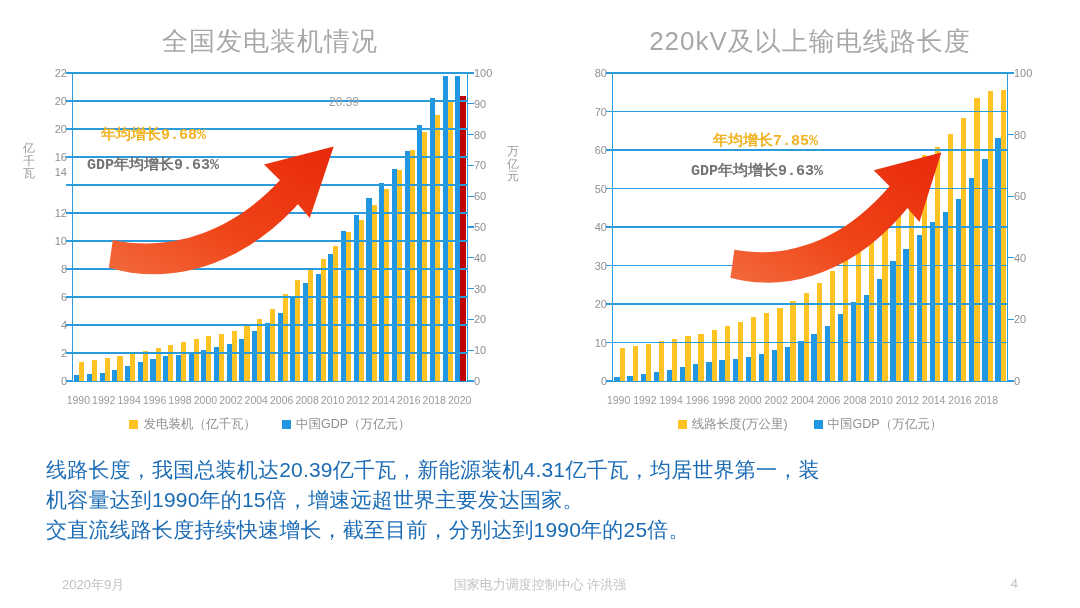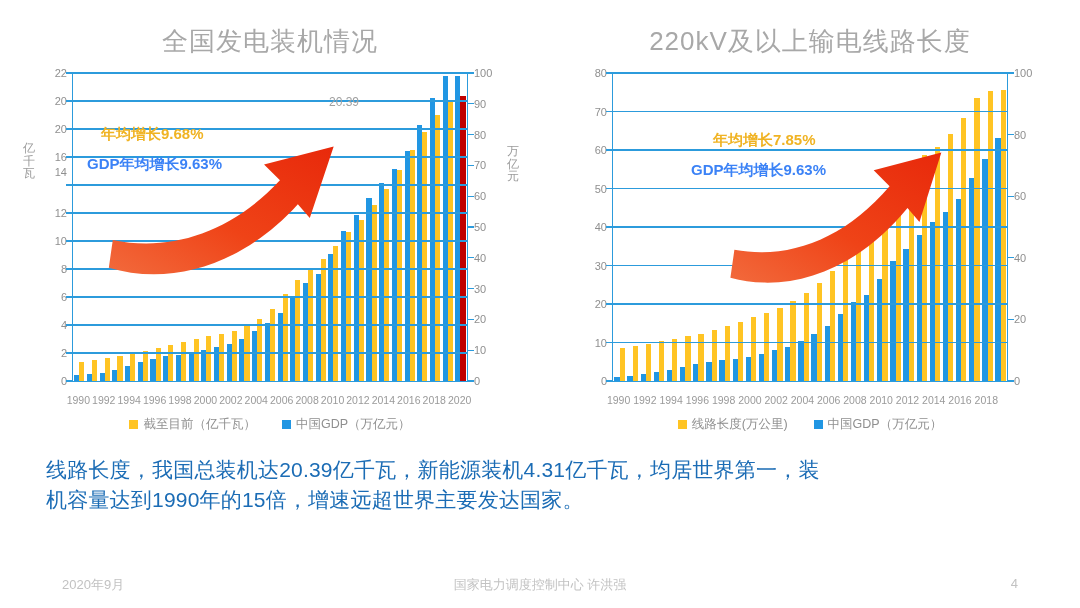--- a/index.html
+++ b/index.html
@@ -83,23 +83,24 @@
   }
   .leg-item{display:flex;align-items:center;gap:5px;white-space:nowrap;}
   .sw{width:9px;height:9px;display:inline-block;}
   .sw.y{background:#ffc423;}
   .sw.b{background:#2196e3;}
 
   
   .anno{
     position:absolute;font-size:15px;font-weight:bold;white-space:nowrap;
     z-index:6;
+    font-family:Liberation Mono, monospace;
   }
   .anno.yellow{color:#f0b323;}
-  .anno.blue{color:#3b82f6;}
+  .anno.blue{color:#737373;}
   .peak-label{
     position:absolute;font-size:12px;color:#a0a0a0;z-index:6;white-space:nowrap;
   }
 
   
   .arrow-wrap{position:absolute;inset:0;z-index:5;pointer-events:none;}
 
   
   .bodytext{
     position:absolute;left:46px;right:34px;top:455px;
@@ -344,21 +345,21 @@
         <div class="xlab" style="left: 285.968px;">2012</div>
         <div class="xlab" style="left: 311.387px;">2014</div>
         <div class="xlab" style="left: 336.806px;">2016</div>
         <div class="xlab" style="left: 362.226px;">2018</div>
         <div class="xlab" style="left: 387.645px;">2020</div>
       </div>
 
     <div class="legend">
       <span class="leg-item">
         <span class="sw y"></span>
-        <span>截至目前（亿千瓦）</span>
+        <span>发电装机（亿千瓦）</span>
       </span>
       <span class="leg-item">
         <span class="sw b"></span>
         <span>中国GDP（万亿元）</span>
       </span>
     </div>
   </div>
 
   <div class="chart-panel panel-right">
     <div class="chart-title">220kV及以上输电线路长度</div>
@@ -566,20 +567,21 @@
       <span class="leg-item">
         <span class="sw b"></span>
         <span>中国GDP（万亿元）</span>
       </span>
     </div>
   </div>
 
   <div class="bodytext">
     <p>线路长度，我国总装机达20.39亿千瓦，新能源装机4.31亿千瓦，均居世界第一，装</p>
     <p>机容量达到1990年的15倍，增速远超世界主要发达国家。</p>
+    <p>交直流线路长度持续快速增长，截至目前，分别达到1990年的25倍。</p>
   </div>
 
   <div class="footer">
     <span class="f-left">2020年9月</span>
     <span class="f-center">国家电力调度控制中心 许洪强</span>
     <span class="f-right">4</span>
   </div>
 
 </div>
 

